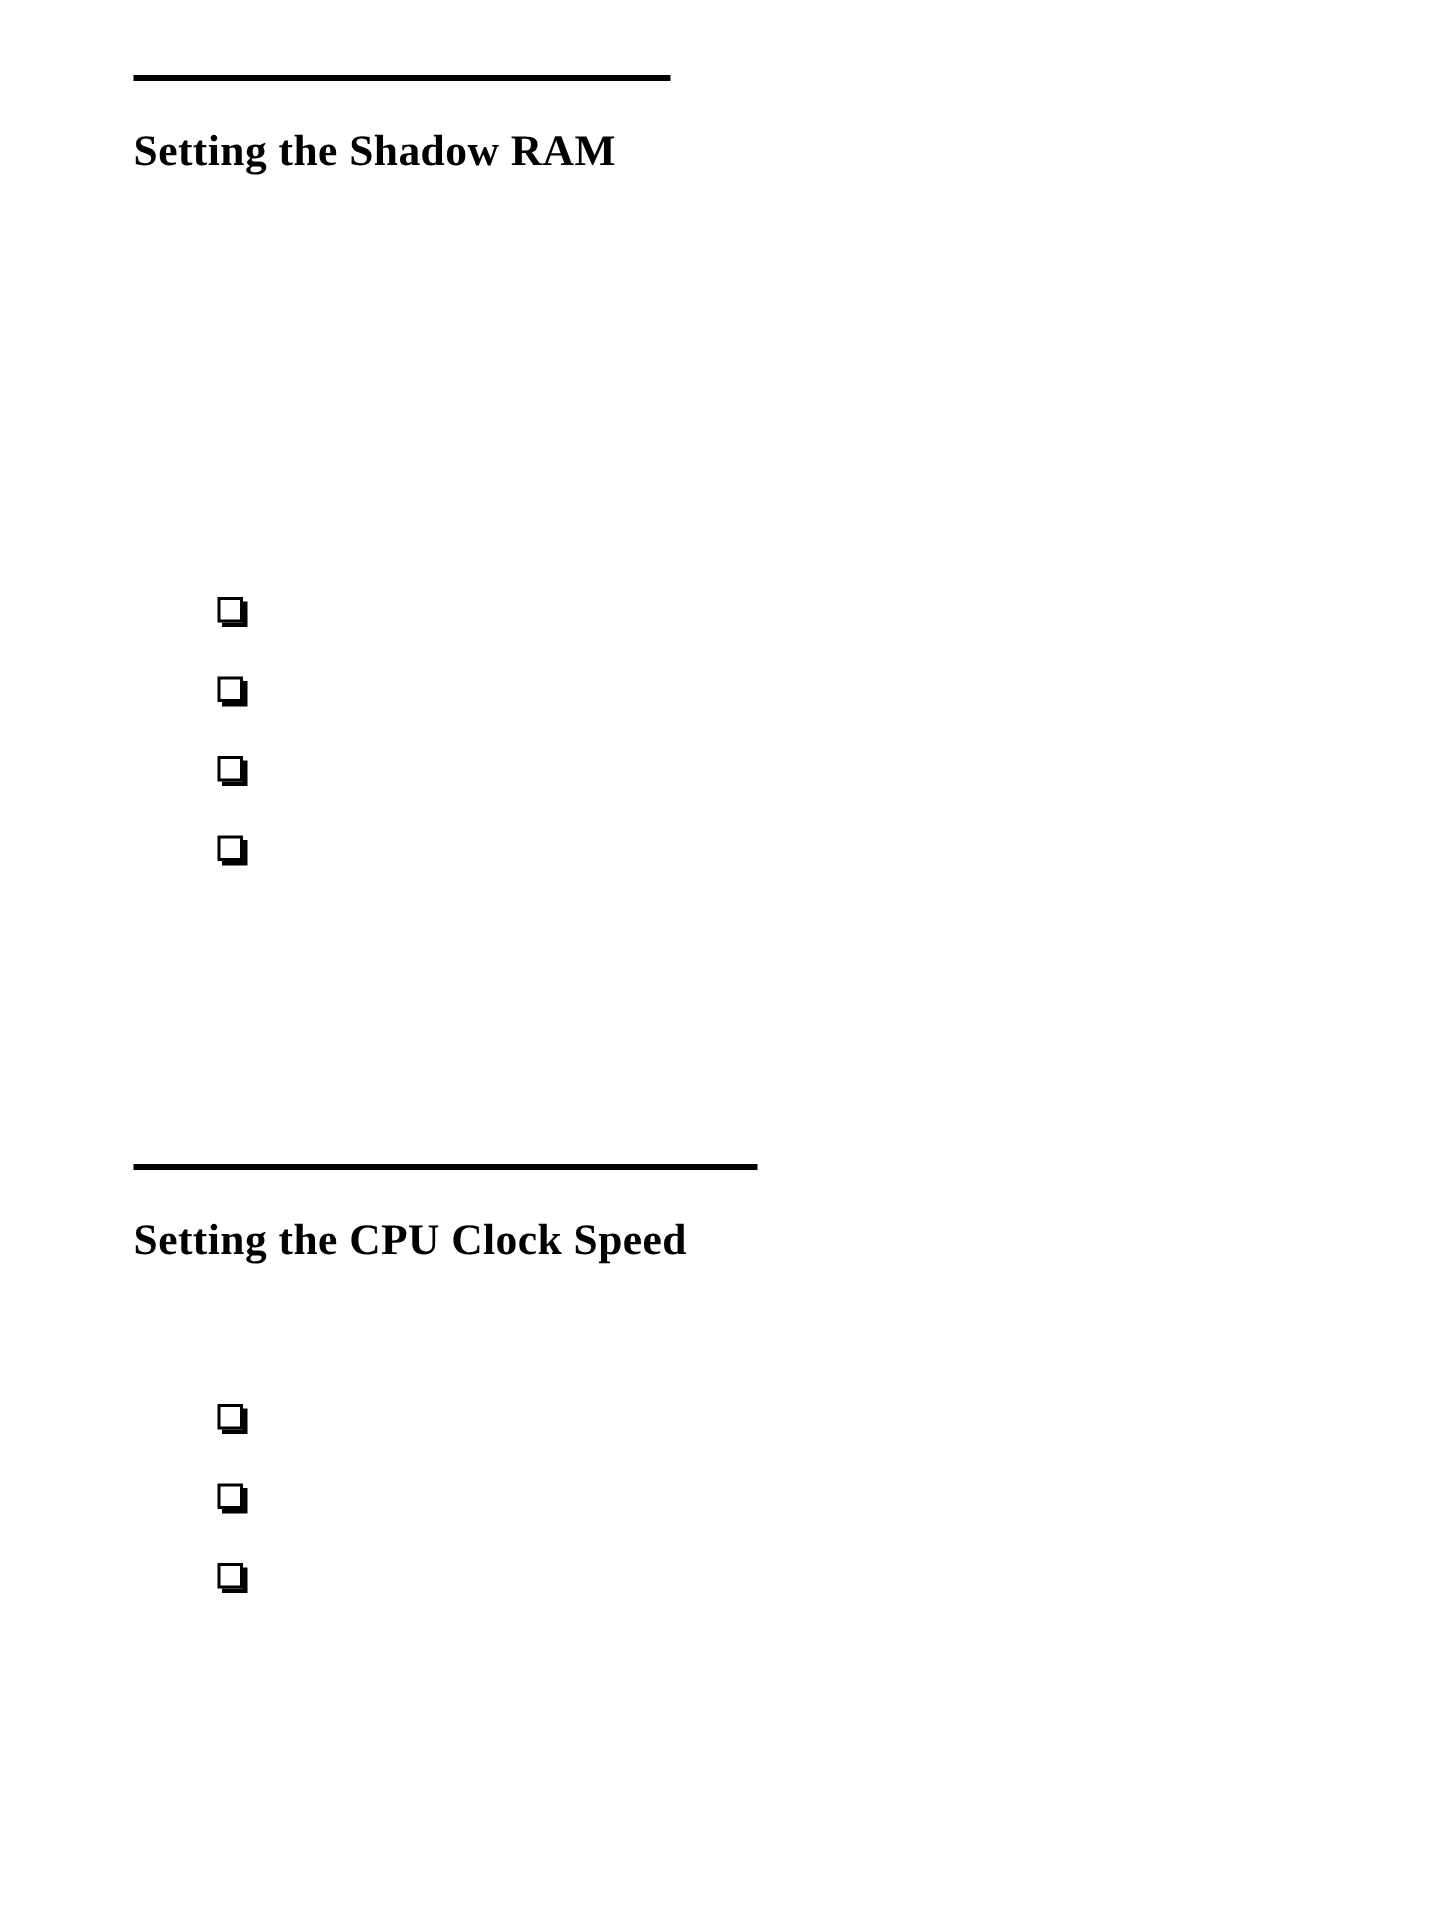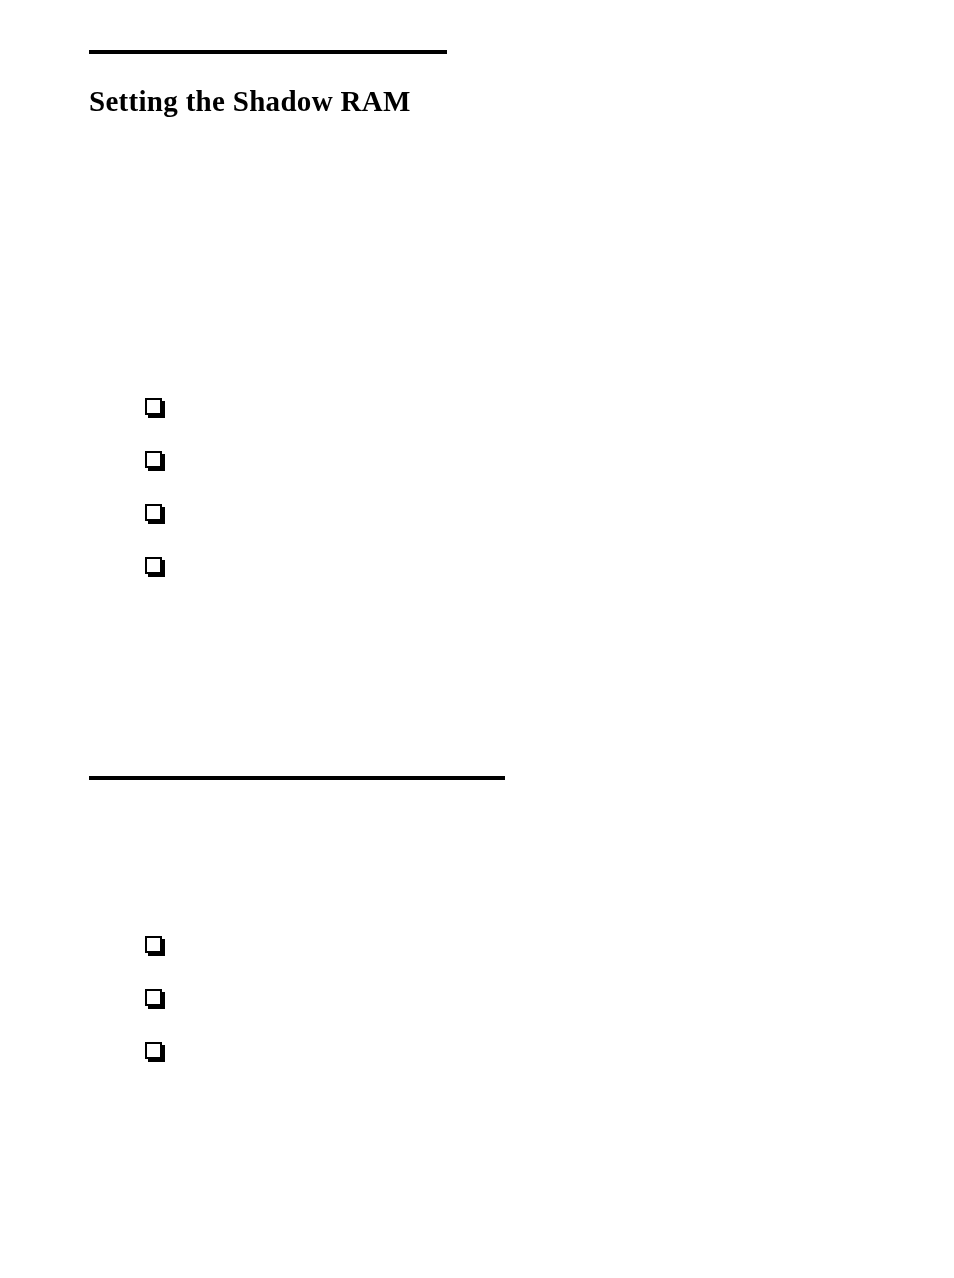--- a/index.html
+++ b/index.html
@@ -137,20 +137,21 @@
       <span class="bullet-marker"></span>
       <span class="bullet-text"></span>
     </div>
 
   </div>
 
   <div class="body-block" style="top: 620px;"></div>
 
   <div class="rule section-two"></div>
 
+  <h1 class="heading section-two">Setting the CPU Clock Speed</h1>
 
   <div class="body-block" style="top: 862px;"></div>
 
   <div class="bullet-list group-two">
 
     <div class="bullet-item">
       <span class="bullet-marker"></span>
       <span class="bullet-text"></span>
     </div>
 

